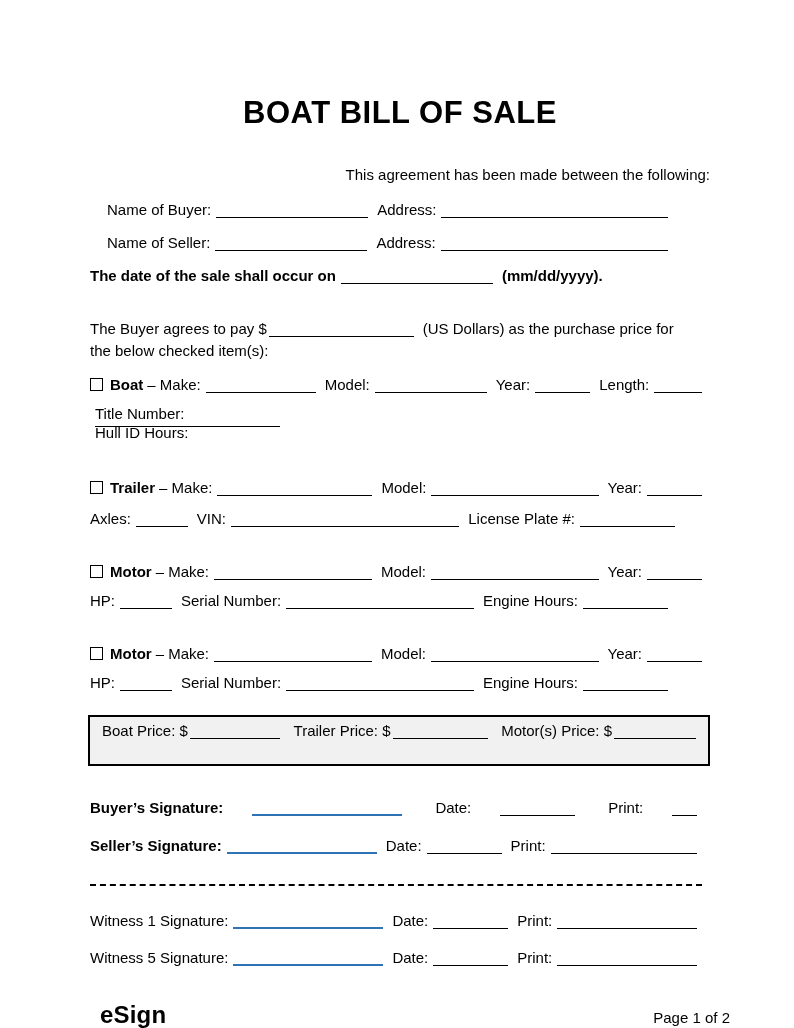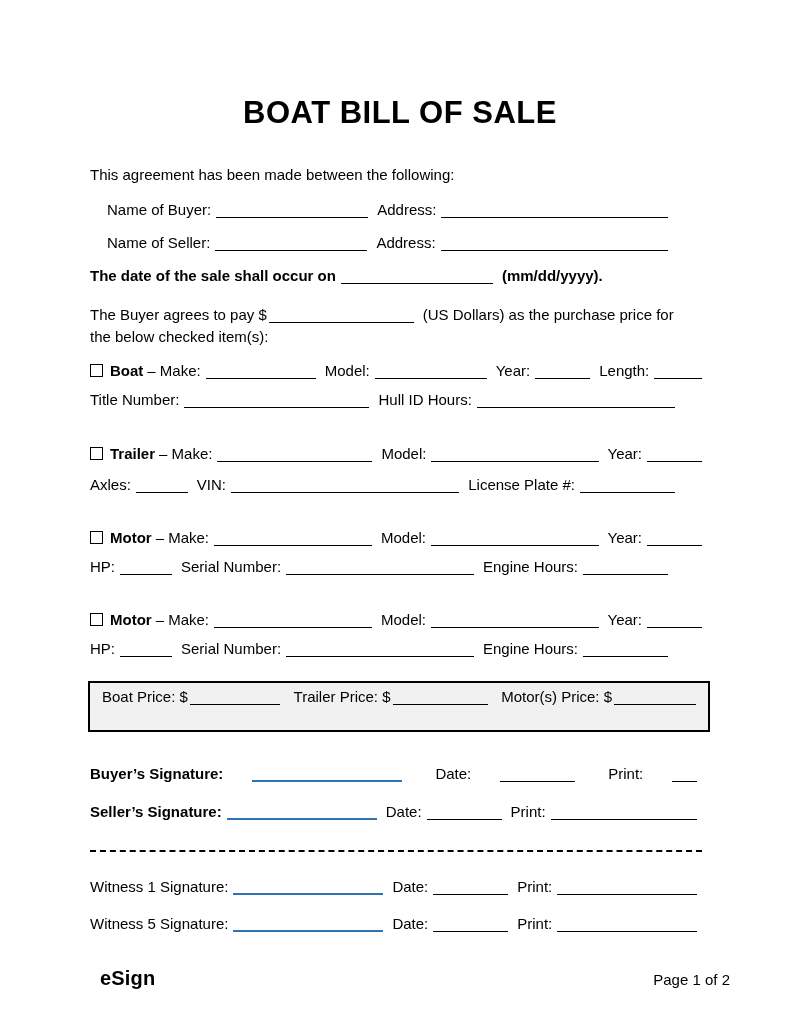--- a/index.html
+++ b/index.html
@@ -12,21 +12,21 @@
   body{
     width:794px;height:1028px;overflow:hidden;
     font-family:"Liberation Sans","DejaVu Sans",sans-serif;
     font-size:15px;color:var(--ink);
   }
   .page{width:620px;padding:0 84px 0 90px;}
   .title{
     margin-top:97px;text-align:center;
     font-size:31px;line-height:32px;font-weight:bold;letter-spacing:.5px;
   }
-  .lead{margin-top:37px;line-height:18px;}
+  .lead{margin-top:37px;line-height:18px;text-align:right;}
   .line{display:flex;align-items:baseline;line-height:18px;white-space:nowrap;text-align:right;}
   .indent{padding-left:17px;}
   .b{font-weight:bold;}
   .dashlbl{margin-left:4px;}
   .bl{
     display:inline-block;flex:0 0 auto;
     border-bottom:1px solid var(--ink);
     margin-left:5px;margin-right:9px;
     transform:translateY(3px);
   }
@@ -44,21 +44,21 @@
     padding:5px 12px 24px 12px;
     display:flex;justify-content:space-between;
   }
   .pgroup{display:flex;align-items:baseline;white-space:nowrap;line-height:18px;}
   .pgroup .bl{margin-right:0;}
   .dashes{margin-top:29px;width:612px;border-top:2px dashed var(--ink);height:0;}
   .footer{
     margin-top:34px;width:640px;
     display:flex;justify-content:space-between;align-items:baseline;
   }
-  .brand{margin-left:10px;font-size:20px;font-weight:bold;letter-spacing:.2px;}
+  .brand{margin-left:10px;font-size:24px;font-weight:bold;letter-spacing:.2px;}
   .pagenum{font-size:15px;}
 </style>
 </head>
 <body>
 
 <div class="page">
 
   <h1 class="title">BOAT BILL OF SALE</h1>
 
   <p class="lead">This agreement has been made between the following:</p>
@@ -76,21 +76,21 @@
     <span>Address:</span>
     <span class="bl grow"></span>
   </div>
 
   <div class="line" style="margin-top:15px;font-weight:bold;">
     <span>The date of the sale shall occur on</span>
     <span class="bl" style="width:152px;"></span>
     <span>(mm/dd/yyyy).</span>
   </div>
 
-  <div style="margin-top:21px;">
+  <div style="margin-top:35px;">
     <div class="line">
       <span>The Buyer agrees to pay $</span>
       <span class="bl" style="width:145px;margin-left:2px;"></span>
       <span>(US Dollars) as the purchase price for</span>
     </div>
     <div class="line" style="margin-top:4px;">
       <span>the below checked item(s):</span>
     </div>
   </div>
 
@@ -99,21 +99,21 @@
     <span class="b">Boat</span>
     <span class="dashlbl">– Make:</span>
     <span class="bl" style="width:110px;"></span>
     <span>Model:</span>
     <span class="bl" style="width:112px;"></span>
     <span>Year:</span>
     <span class="bl" style="width:55px;"></span>
     <span>Length:</span>
     <span class="bl grow"></span>
   </div>
-  <div class="line" style="margin-top:11px;width:585px;">
+  <div class="line" style="margin-top:11px;width:585px;flex-direction:column;">
     <span>Title Number:</span>
     <span class="bl" style="width:185px;"></span>
     <span>Hull ID Hours:</span>
     <span class="bl grow"></span>
   </div>
 
   <div class="line" style="margin-top:36px;width:612px;">
     <span class="cb"></span>
     <span class="b">Trailer</span>
     <span class="dashlbl">– Make:</span>

